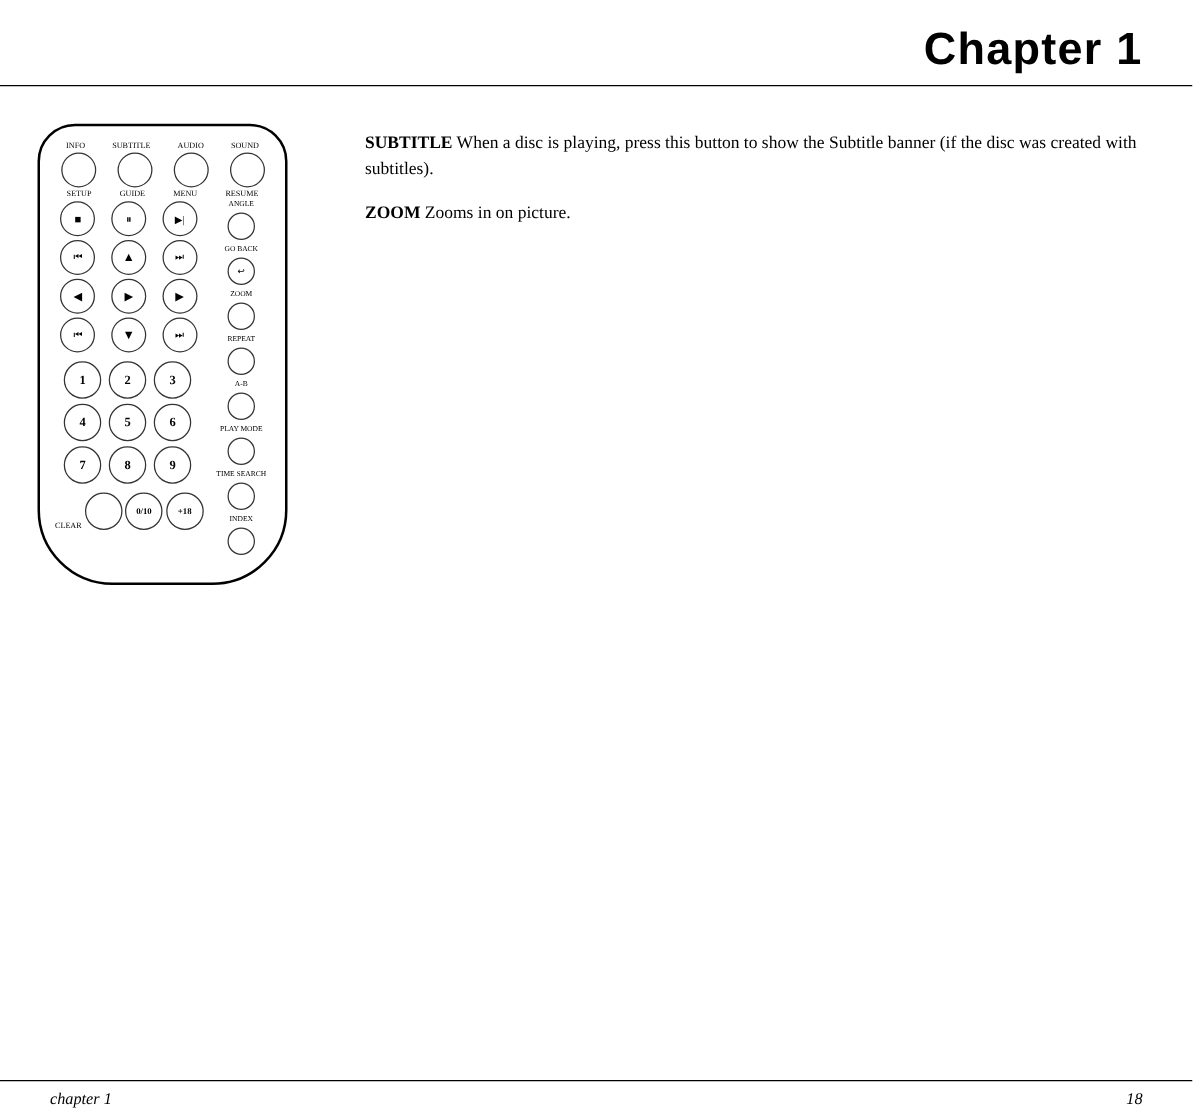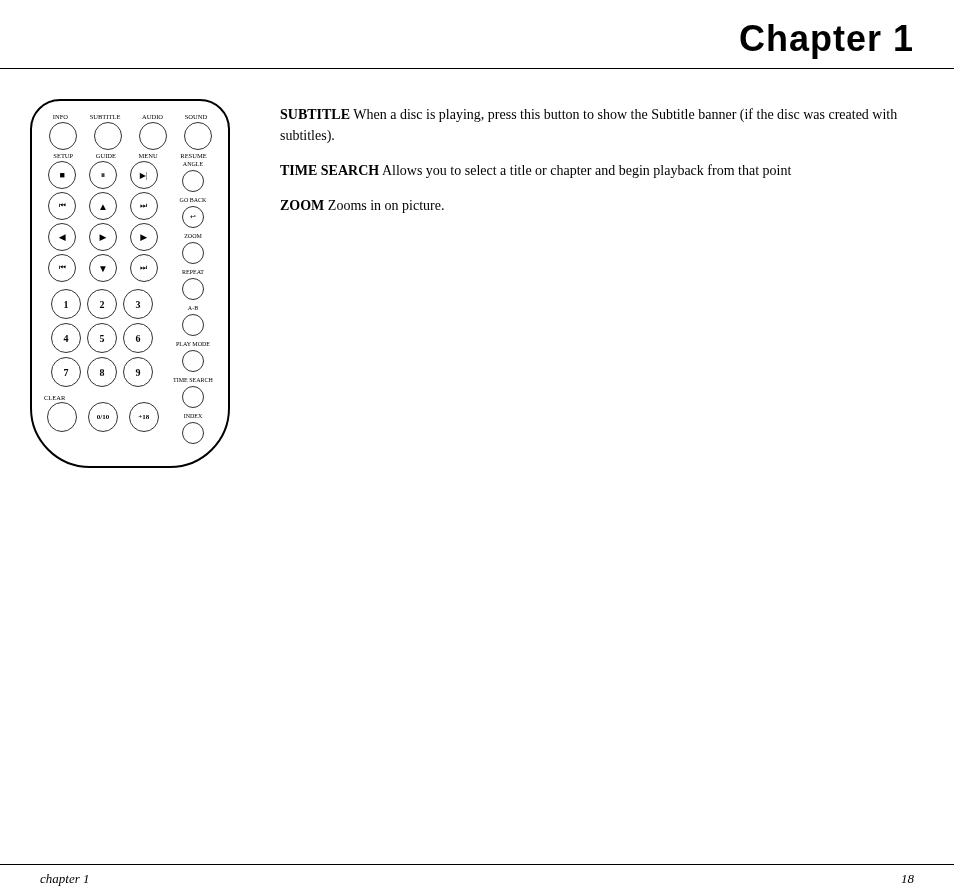--- a/index.html
+++ b/index.html
@@ -87,20 +87,21 @@
       align-items: center;
       justify-content: center;
       font-size: 6px;
     }
 
     
     .content {
       flex: 1;
       padding-top: 5px;
       line-height: 1.5;
+      margin-left: 12px;
     }
 
     .content p {
       margin-bottom: 14px;
       font-size: 14px;
     }
 
     .bold-term {
       font-weight: bold;
     }
@@ -235,21 +236,21 @@
             <div class="numpad-btn">2</div>
             <div class="numpad-btn">3</div>
             <div class="numpad-btn">4</div>
             <div class="numpad-btn">5</div>
             <div class="numpad-btn">6</div>
             <div class="numpad-btn">7</div>
             <div class="numpad-btn">8</div>
             <div class="numpad-btn">9</div>
           </div>
 
-          <div style="display:flex; flex-direction:column; align-items:flex-start; gap:1px;">
+          <div style="display:flex; flex-direction:row; align-items:flex-end; gap:1px;">
             <span style="font-size:6.5px; padding-left:2px;">CLEAR</span>
             <div style="display:flex; justify-content:space-around; width:100%;">
               <div class="numpad-btn numpad-btn-small"></div>
               <div class="numpad-btn numpad-btn-small" style="font-size:7px;">0/10</div>
               <div class="numpad-btn numpad-btn-small" style="font-size:7px;">+18</div>
             </div>
           </div>
 
         </div>
 
@@ -283,23 +284,20 @@
       </div>
     </div>
   </div>
 
   <div class="content">
 
     <p>
       <span class="bold-term">SUBTITLE</span><span>   When a disc is playing, press this button to show the Subtitle banner (if the disc was created with subtitles).</span>
     </p>
 
-    <p>
-      <span class="bold-term">TIME SEARCH</span><span> Allows you to select a title or chapter and begin playback from that point</span>
-    </p>
 
     <p>
       <span class="bold-term">ZOOM</span><span>  Zooms in on picture.</span>
     </p>
 
   </div>
 </div>
 
 <div class="footer">
   <span>chapter 1</span>

